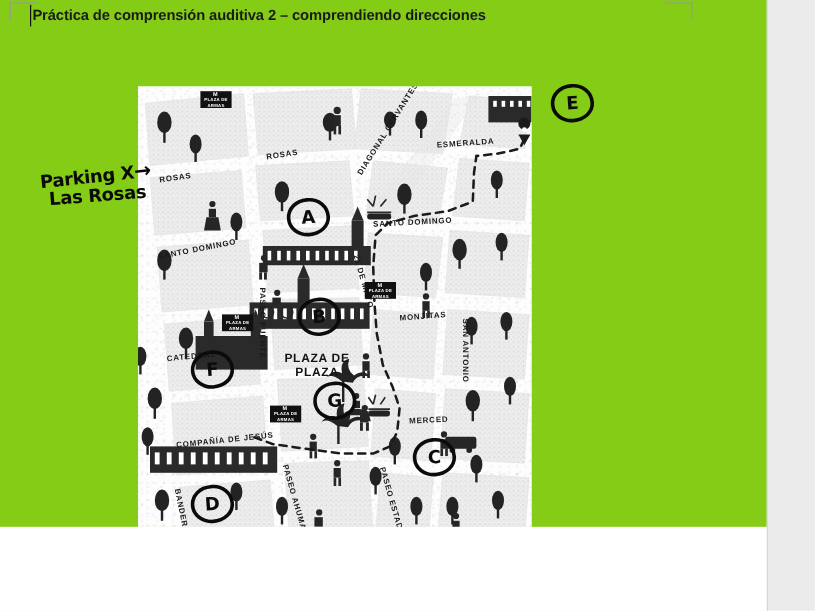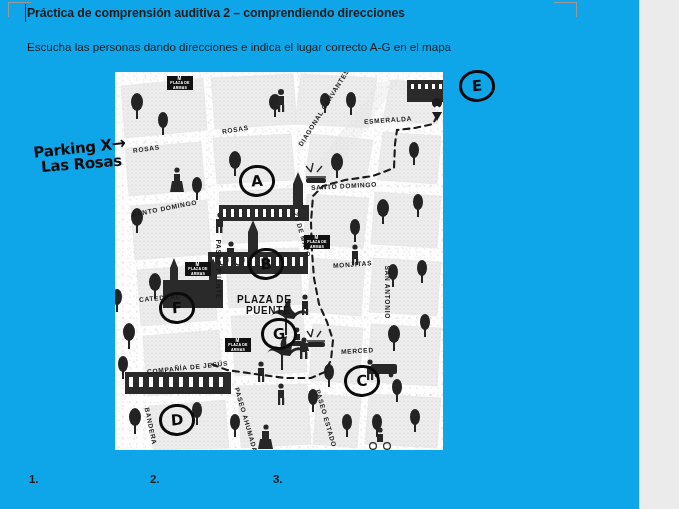--- a/index.html
+++ b/index.html
@@ -11,22 +11,22 @@
     width: 679px;
     height: 509px;
     overflow: hidden;
     font-family: "Liberation Sans", sans-serif;
     position: relative;
   }
   .page {
     position: absolute;
     left: 0; top: 0;
     width: 639px;
-    height: 509px;
-    background: #0ea5e9;
+    height: 439px;
+    background: #84cc16;
     overflow: hidden;
   }
   .right-gutter {
     position: absolute;
     left: 639px; top: 0;
     width: 40px; height: 509px;
     background: #ebebeb;
     border-left: 1px solid #d8d8d8;
   }
   
@@ -165,21 +165,20 @@
 </head>
 <body>
 
 <div class="page">
 
   <div class="corner tl"></div>
   <div class="corner tr"></div>
   <div class="caret"></div>
 
   <div class="doc-title">Práctica de comprensión auditiva 2 – comprendiendo direcciones</div>
-  <div class="doc-sub">Escucha las personas dando direcciones e indica el lugar correcto A-G en el mapa</div>
 
   <div class="map">
     <div class="grain"></div>
 
     <svg width="328" height="378" viewBox="0 0 328 378">
       <defs>
         <pattern id="spk" width="4" height="4" patternUnits="userSpaceOnUse">
           <rect width="4" height="4" fill="#ededed"></rect>
           <circle cx="1" cy="1" r="0.55" fill="#c9c9c9"></circle>
           <circle cx="3" cy="2.6" r="0.45" fill="#d4d4d4"></circle>
@@ -540,21 +539,21 @@
     <div class="st" style="left:218px; top:190px; transform:rotate(-4deg);">MONJITAS</div>
     <div class="st" style="left:272px; top:190px; transform:rotate(90deg);">SAN ANTONIO</div>
     <div class="st" style="left:24px; top:224px; transform:rotate(-5deg);">CATEDRAL</div>
     <div class="st" style="left:226px; top:276px; transform:rotate(-3deg);">MERCED</div>
     <div class="st" style="left:32px; top:296px; transform:rotate(-6deg);">COMPAÑÍA DE JESÚS</div>
     <div class="st" style="left:32px; top:332px; transform:rotate(78deg);">BANDERA</div>
     <div class="st" style="left:122px; top:312px; transform:rotate(74deg);">PASEO AHUMADA</div>
     <div class="st" style="left:203px; top:314px; transform:rotate(74deg);">PASEO ESTADO</div>
 
     <div class="place" style="left:122px; top:222px;">PLAZA DE</div>
-    <div class="place" style="left:131px; top:233px;">PUENTE</div>
+    <div class="place" style="left:131px; top:233px;">PLAZA</div>
 
     <div class="metro" style="left:52px; top:4px;">
       <div class="mm">M</div>
       <div>PLAZA DE ARMAS</div>
     </div>
     <div class="metro" style="left:189px; top:163px;">
       <div class="mm">M</div>
       <div>PLAZA DE ARMAS</div>
     </div>
     <div class="metro" style="left:70px; top:190px;">

